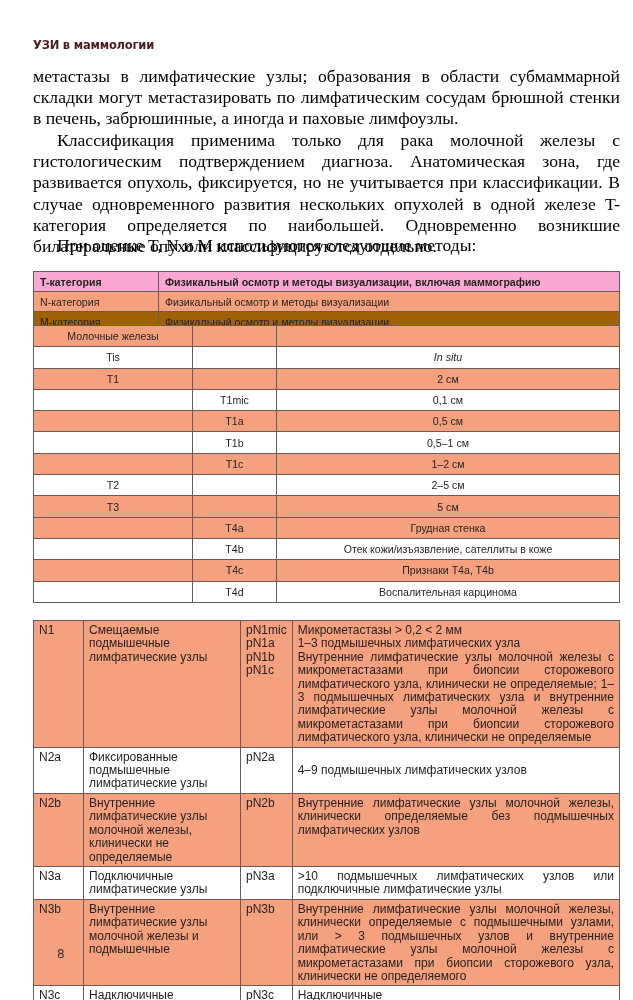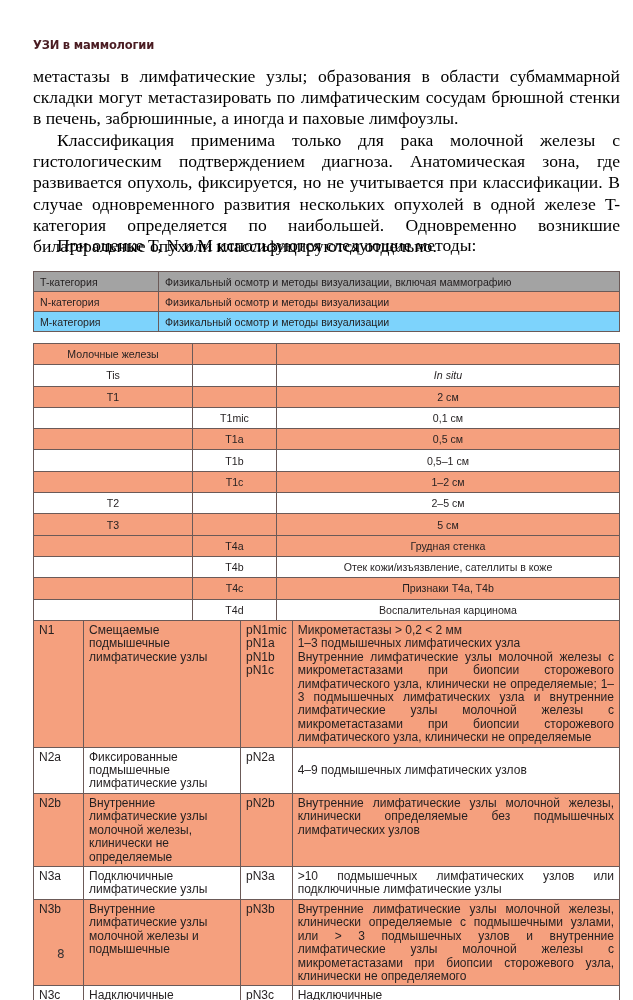--- a/index.html
+++ b/index.html
@@ -10,25 +10,25 @@
   .p1 { top:66px; }
   .p2 { top:130px; text-indent:24px; }
   .p3 { top:235px; text-indent:24px; }
 
   table { border-collapse:collapse; position:absolute; left:33px; width:587px; font-family:"Liberation Sans", sans-serif; font-size:10.6px; color:#231f20; }
   td { border:1px solid #6b5a58; padding:0 6px; vertical-align:middle; }
 
   .methods { top:271px; }
   .methods td { height:19px; }
   .methods .c1 { width:112px; }
-  .methods tr.t td { background:#a3a3a3; }
+  .methods tr.t td { background:#f9a8d4;font-weight:bold; }
   .methods tr.n td { background:#f5a07e; }
-  .methods tr.m td { background:#7dd3fc; }
+  .methods tr.m td { background:#a16207; }
 
-  .tcat { top:343px; }
+  .tcat { top:325px; }
   .tcat td { height:20.3px; text-align:center; padding:0 4px; }
   .tcat .c1 { width:150px; }
   .tcat .c2 { width:75px; }
   .tcat tr.hl td { background:#f5a07e; }
   .tcat tr.wh td { background:#ffffff; }
   .tcat .it { font-style:italic; }
 
   .ncat { top:620px; font-size:12px; line-height:13.4px; }
   .ncat td { vertical-align:top; padding:3px 5px 2px 5px; }
   .ncat .c1 { width:39px; }

